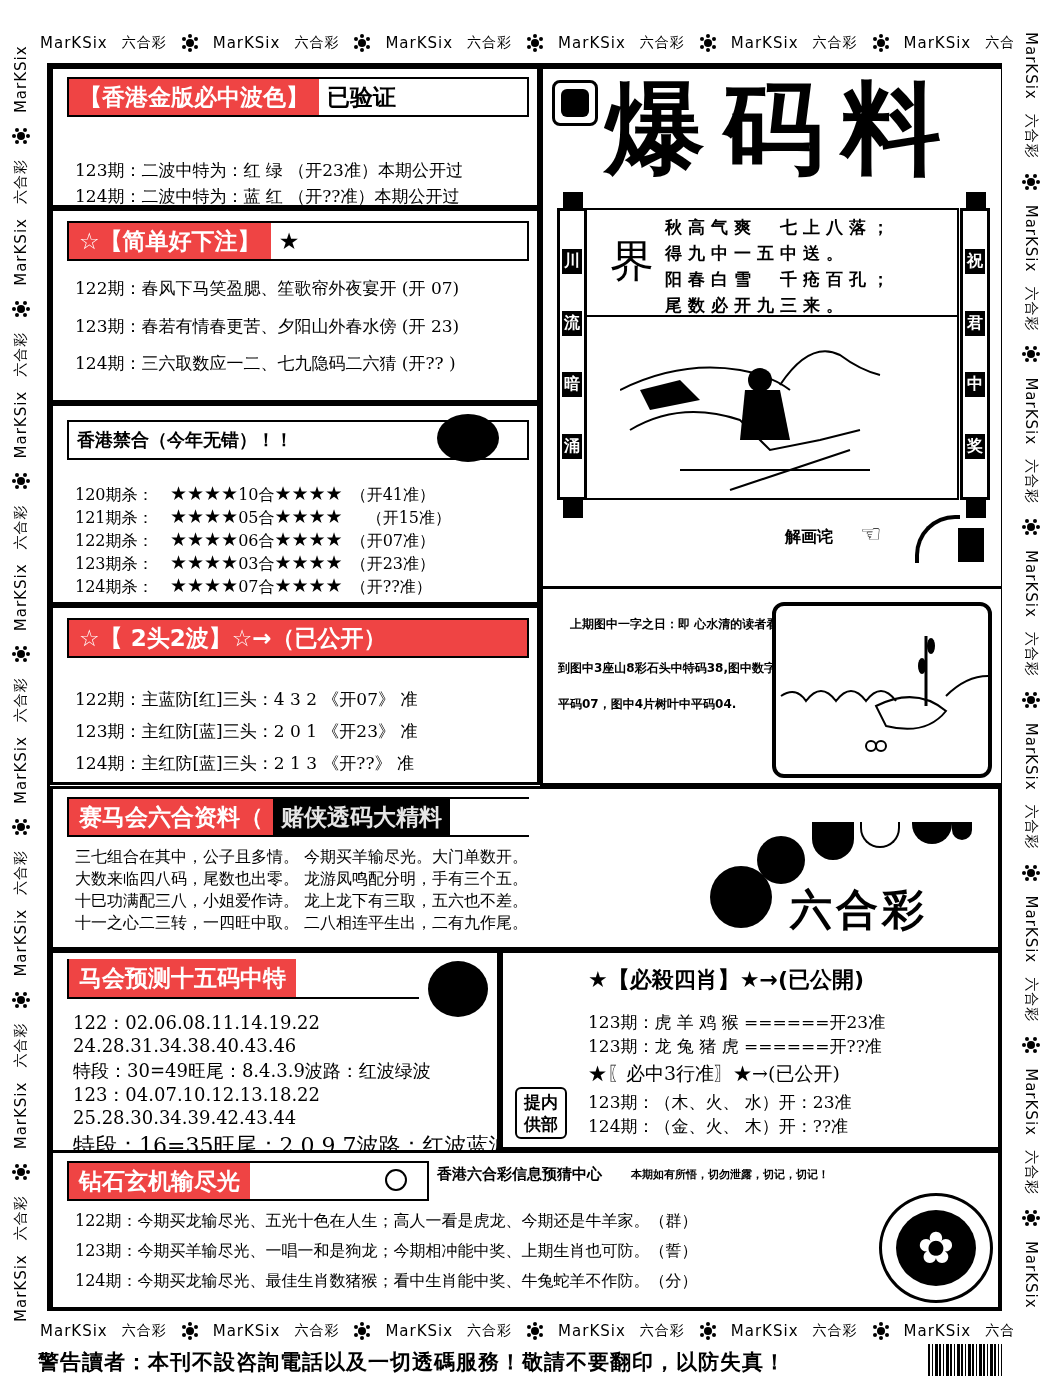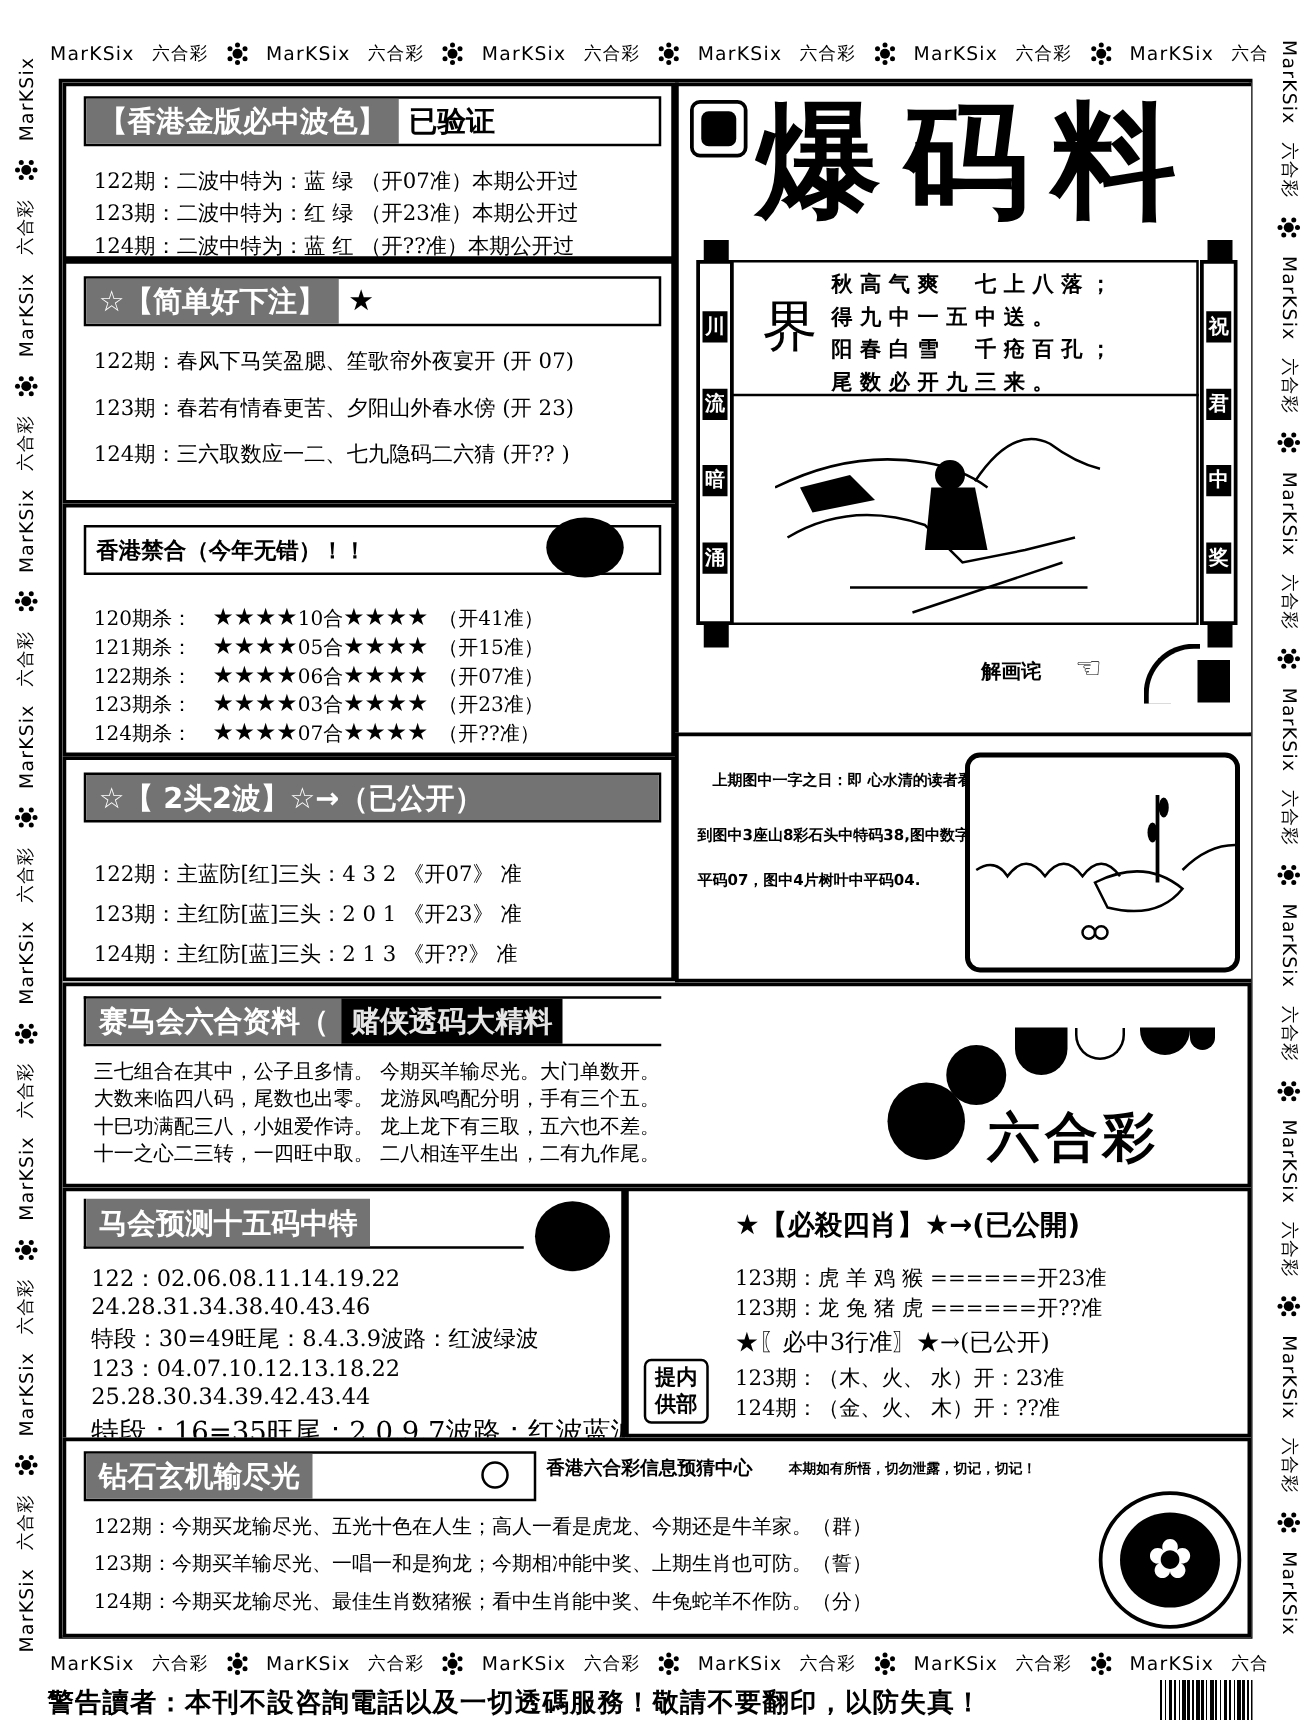--- a/index.html
+++ b/index.html
@@ -19,21 +19,21 @@
   .flower { display: inline-block; width: 18px; height: 18px; position: relative; flex: 0 0 18px; }
   .flower::before { content: ""; position: absolute; left: 5px; top: 5px; width: 8px; height: 8px; background: #000; border-radius: 50%; }
   .flower::after { content: ""; position: absolute; left: 7px; top: 0; width: 4px; height: 4px; background: #000; border-radius: 50%;
     box-shadow: 0 14px 0 #000, -6px 3px 0 #000, 6px 3px 0 #000, -6px 11px 0 #000, 6px 11px 0 #000; }
   .lhc { font-family: "DejaVu Sans", sans-serif; font-size: 14px; }
 
   
   .frame { position: absolute; left: 47px; top: 63px; width: 955px; height: 1248px; border: 3px solid #000; }
   .box { position: absolute; border: 3px solid #000; background: #fff; }
   .hdr { position: absolute; height: 40px; border: 2px solid #000; display: flex; align-items: center; font-family: "DejaVu Sans", sans-serif; font-weight: bold; font-size: 23px; background: #fff; }
-  .hdr .dark { background: #737373; color: #fff; height: 100%; display: flex; align-items: center; padding: 0 10px; }
+  .hdr .dark { background: #ef4444; color: #fff; height: 100%; display: flex; align-items: center; padding: 0 10px; }
   .hdr .light { padding: 0 8px; color: #000; }
   .row { position: absolute; left: 22px; font-size: 17px; white-space: nowrap; }
 
   
   .big-title { position: absolute; left: 605px; top: 78px; font-family: "DejaVu Serif", serif; font-weight: bold; font-size: 100px; letter-spacing: 18px; line-height: 1; }
   .seal-icon { position: absolute; left: 552px; top: 80px; width: 46px; height: 46px; border: 3px solid #000; border-radius: 8px; background: #fff; }
   .seal-icon::after { content: ""; position: absolute; left: 6px; top: 6px; width: 28px; height: 28px; background: #000; border-radius: 6px; }
 
   .scroll-rod { position: absolute; width: 30px; border: 3px solid #000; background: #fff; display: flex; flex-direction: column; align-items: center; justify-content: space-around; padding: 20px 0; }
   .scroll-rod span { font-family: "DejaVu Sans", sans-serif; font-weight: bold; font-size: 16px; background: #000; color: #fff; padding: 2px 0; width: 20px; text-align: center; }
@@ -142,21 +142,20 @@
     </div>
   </div>
 
 <div class="frame"></div>
 
 <div class="box" style="left:50px;top:66px;width:490px;height:142px;">
   <div class="hdr" style="left:14px;top:8px;width:462px;">
     <span class="dark">【香港金版必中波色】</span>
     <span class="light">已验证</span>
   </div>
-  <div class="row" style="top:64px;">122期：二波中特为：蓝 绿 （开07准）本期公开过</div>
   <div class="row" style="top:90px;">123期：二波中特为：红 绿 （开23准）本期公开过</div>
   <div class="row" style="top:116px;">124期：二波中特为：蓝 红 （开??准）本期公开过</div>
 </div>
 
 <div class="box" style="left:50px;top:208px;width:490px;height:195px;">
   <div class="hdr" style="left:14px;top:10px;width:462px;">
     <span class="dark">☆【简单好下注】</span>
     <span class="light">★</span>
   </div>
   <div class="row" style="top:66px;font-size:17px;">122期：春风下马笑盈腮、笙歌帘外夜宴开 (开 07)</div>
@@ -164,21 +163,21 @@
   <div class="row" style="top:141px;font-size:17px;">124期：三六取数应一二、七九隐码二六猜 (开?? )</div>
 </div>
 
 <div class="box" style="left:50px;top:403px;width:490px;height:202px;">
   <div class="hdr" style="left:14px;top:14px;width:462px;">
     <span class="light" style="font-size:18px;">香港禁合（今年无错）！！</span>
     <span style="position:absolute;right:28px;top:-8px;width:62px;height:48px;background:#000;border-radius:50%;"></span>
   </div>
   <div id="forbiddenRows">
       <div class="row" style="top: 76px; font-size: 16px;"><span style="display:inline-block;width:95px">120期杀：</span><span style="font-size:19px">★★★★</span><span>10合</span><span style="font-size:19px">★★★★</span><span style="margin-left:8px">（开41准）</span></div>
-      <div class="row" style="top: 99px; font-size: 16px;"><span style="display:inline-block;width:95px">121期杀：</span><span style="font-size:19px">★★★★</span><span>05合</span><span style="font-size:19px">★★★★</span><span style="margin-left:8px">（开15准）</span></div>
+      <div class="row" style="top: 99px; font-size: 16px;"><span style="display:inline-block;width:95px">121期杀：</span><span style="font-size:19px">★★★★</span><span>05合</span><span style="font-size:19px">★★★★</span><span style="margin-left:24px">（开15准）</span></div>
       <div class="row" style="top: 122px; font-size: 16px;"><span style="display:inline-block;width:95px">122期杀：</span><span style="font-size:19px">★★★★</span><span>06合</span><span style="font-size:19px">★★★★</span><span style="margin-left:8px">（开07准）</span></div>
       <div class="row" style="top: 145px; font-size: 16px;"><span style="display:inline-block;width:95px">123期杀：</span><span style="font-size:19px">★★★★</span><span>03合</span><span style="font-size:19px">★★★★</span><span style="margin-left:8px">（开23准）</span></div>
       <div class="row" style="top: 168px; font-size: 16px;"><span style="display:inline-block;width:95px">124期杀：</span><span style="font-size:19px">★★★★</span><span>07合</span><span style="font-size:19px">★★★★</span><span style="margin-left:8px">（开??准）</span></div>
     </div>
 </div>
 
 <div class="box" style="left:50px;top:605px;width:490px;height:180px;">
   <div class="hdr" style="left:14px;top:10px;width:462px;">
     <span class="dark" style="width:100%;">☆【 2头2波】☆→（已公开）</span>
   </div>

